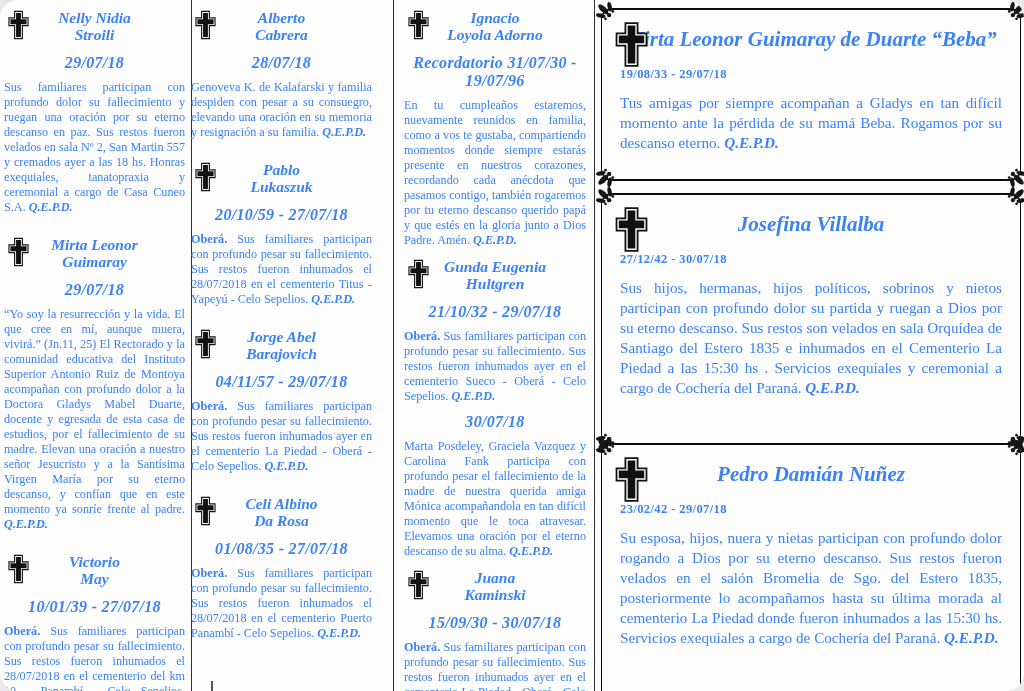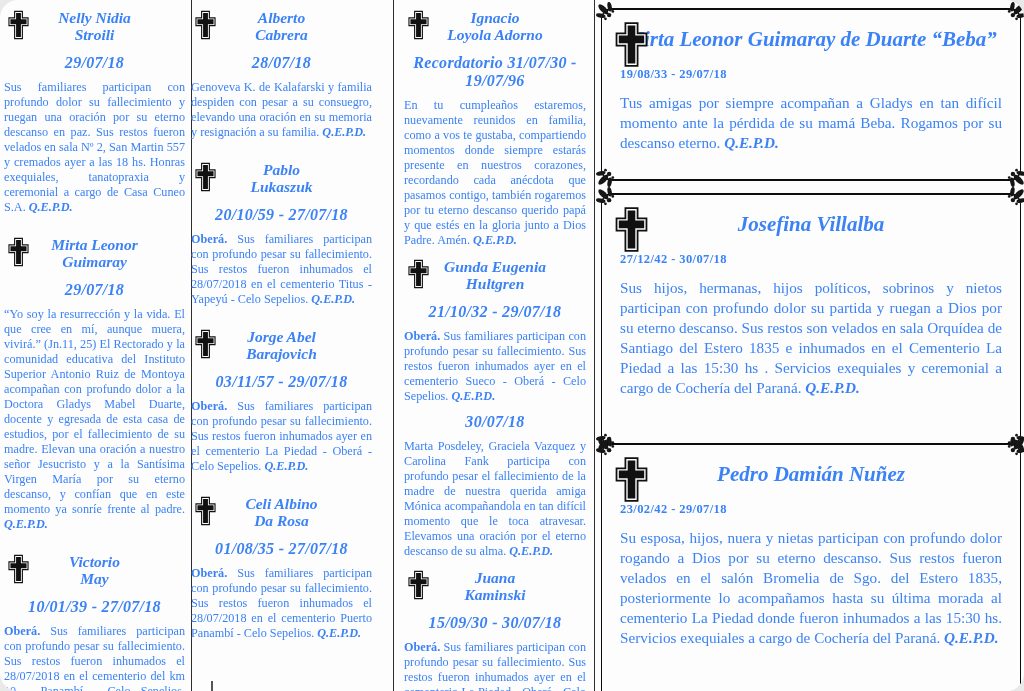--- a/index.html
+++ b/index.html
@@ -144,21 +144,21 @@
           <span class="cross cross-sm">
             <svg viewBox="0 0 26 36" aria-hidden="true">
               <path d="M10 3 H16 V11 H23 V17 H16 V33 H10 V17 H3 V11 H10 Z" fill="#111" stroke="#111" stroke-width="5" stroke-linejoin="miter"></path>
               <path d="M10 3 H16 V11 H23 V17 H16 V33 H10 V17 H3 V11 H10 Z" fill="none" stroke="#fff" stroke-width="2.2"></path>
               <path d="M10 3 H16 V11 H23 V17 H16 V33 H10 V17 H3 V11 H10 Z" fill="#111"></path>
             </svg>
           </span>
         <h3 class="n-name">Jorge Abel
 Barajovich</h3>
         </header>
-      <div class="n-date">03/11/57 - 29/07/18</div>
+      <div class="n-date">04/11/57 - 29/07/18</div>
       <p class="n-body"><b class="lead">Oberá.</b> <span>Sus familiares participan con profundo pesar su fallecimiento. Sus restos fueron inhumados ayer en el cementerio La Piedad - Oberá - Celo Sepelios.</span> <b class="qepd">Q.E.P.D.</b></p>
     </article>
     <article class="notice">
       <header class="n-head">
           <span class="cross cross-sm">
             <svg viewBox="0 0 26 36" aria-hidden="true">
               <path d="M10 3 H16 V11 H23 V17 H16 V33 H10 V17 H3 V11 H10 Z" fill="#111" stroke="#111" stroke-width="5" stroke-linejoin="miter"></path>
               <path d="M10 3 H16 V11 H23 V17 H16 V33 H10 V17 H3 V11 H10 Z" fill="none" stroke="#fff" stroke-width="2.2"></path>
               <path d="M10 3 H16 V11 H23 V17 H16 V33 H10 V17 H3 V11 H10 Z" fill="#111"></path>
             </svg>

